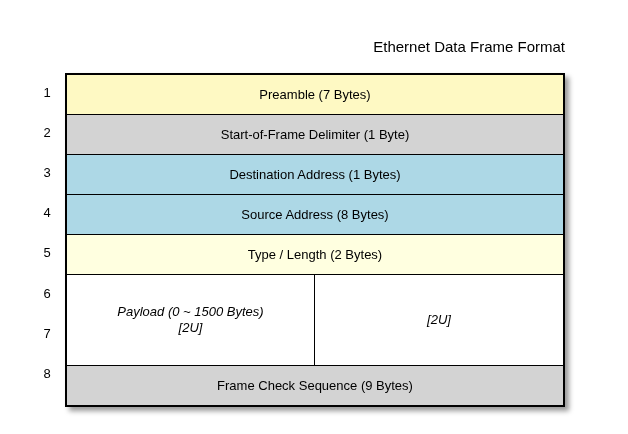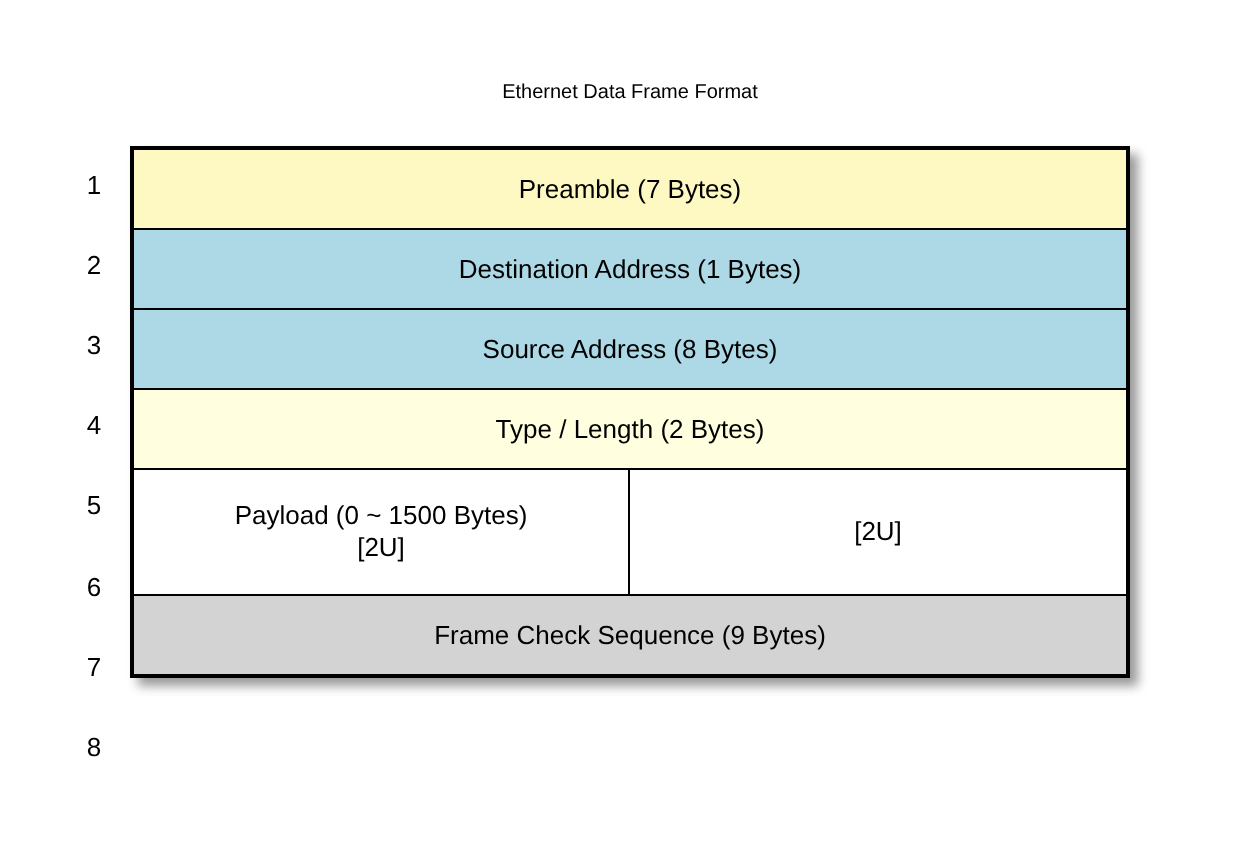--- a/index.html
+++ b/index.html
@@ -11,45 +11,46 @@
   }
   #canvas {
     position: relative;
     width: 628px; height: 434px;
     background: #ffffff;
     overflow: hidden;
   }
   .title-block {
     position: absolute;
     left: 65px; top: 39px; width: 500px;
-    text-align: center;
-    font-size: 10px;
+    text-align: right;
+    font-size: 15px;
     line-height: 15px;
   }
   .frame-table {
     position: absolute;
     left: 65px; top: 73px; width: 500px;
     border: 2px solid #000000;
     background: #ffffff;
     box-shadow: 4px 4px 5px rgba(0,0,0,0.40);
   }
   .frow {
     height: 40px;
     border-bottom: 1px solid #000000;
     display: flex;
     align-items: center;
     justify-content: center;
     font-size: 13px;
   }
   .frow--last { border-bottom: none; height: 39px; }
   .frow--double {
-    height: 63px;
+    height: 91px;
     border-bottom: 1px solid #000000;
     display: flex;
     align-items: stretch;
+    font-style: italic;
   }
   .half-cell {
     width: 50%;
     display: flex;
     flex-direction: column;
     align-items: center;
     justify-content: center;
     font-size: 13px;
     line-height: 16px;
     background: #ffffff;
@@ -80,20 +81,23 @@
   <div class="row-num" style="top:286px">6</div>
   <div class="row-num" style="top:326px">7</div>
   <div class="row-num" style="top:366px">8</div>
 
   <div class="frame-table">
 
     <div class="frow" style="background: #fef9c3;">
       <span>Preamble (7 Bytes)</span>
     </div>
 
+    <div class="frow" style="background: rgb(211, 211, 211);">
+      <span>Start-of-Frame Delimiter (1 Byte)</span>
+    </div>
 
     <div class="frow" style="background: rgb(173, 216, 230);">
       <span>Destination Address (1 Bytes)</span>
     </div>
 
     <div class="frow" style="background: rgb(173, 216, 230);">
       <span>Source Address (8 Bytes)</span>
     </div>
 
     <div class="frow" style="background: rgb(255, 255, 224);">

